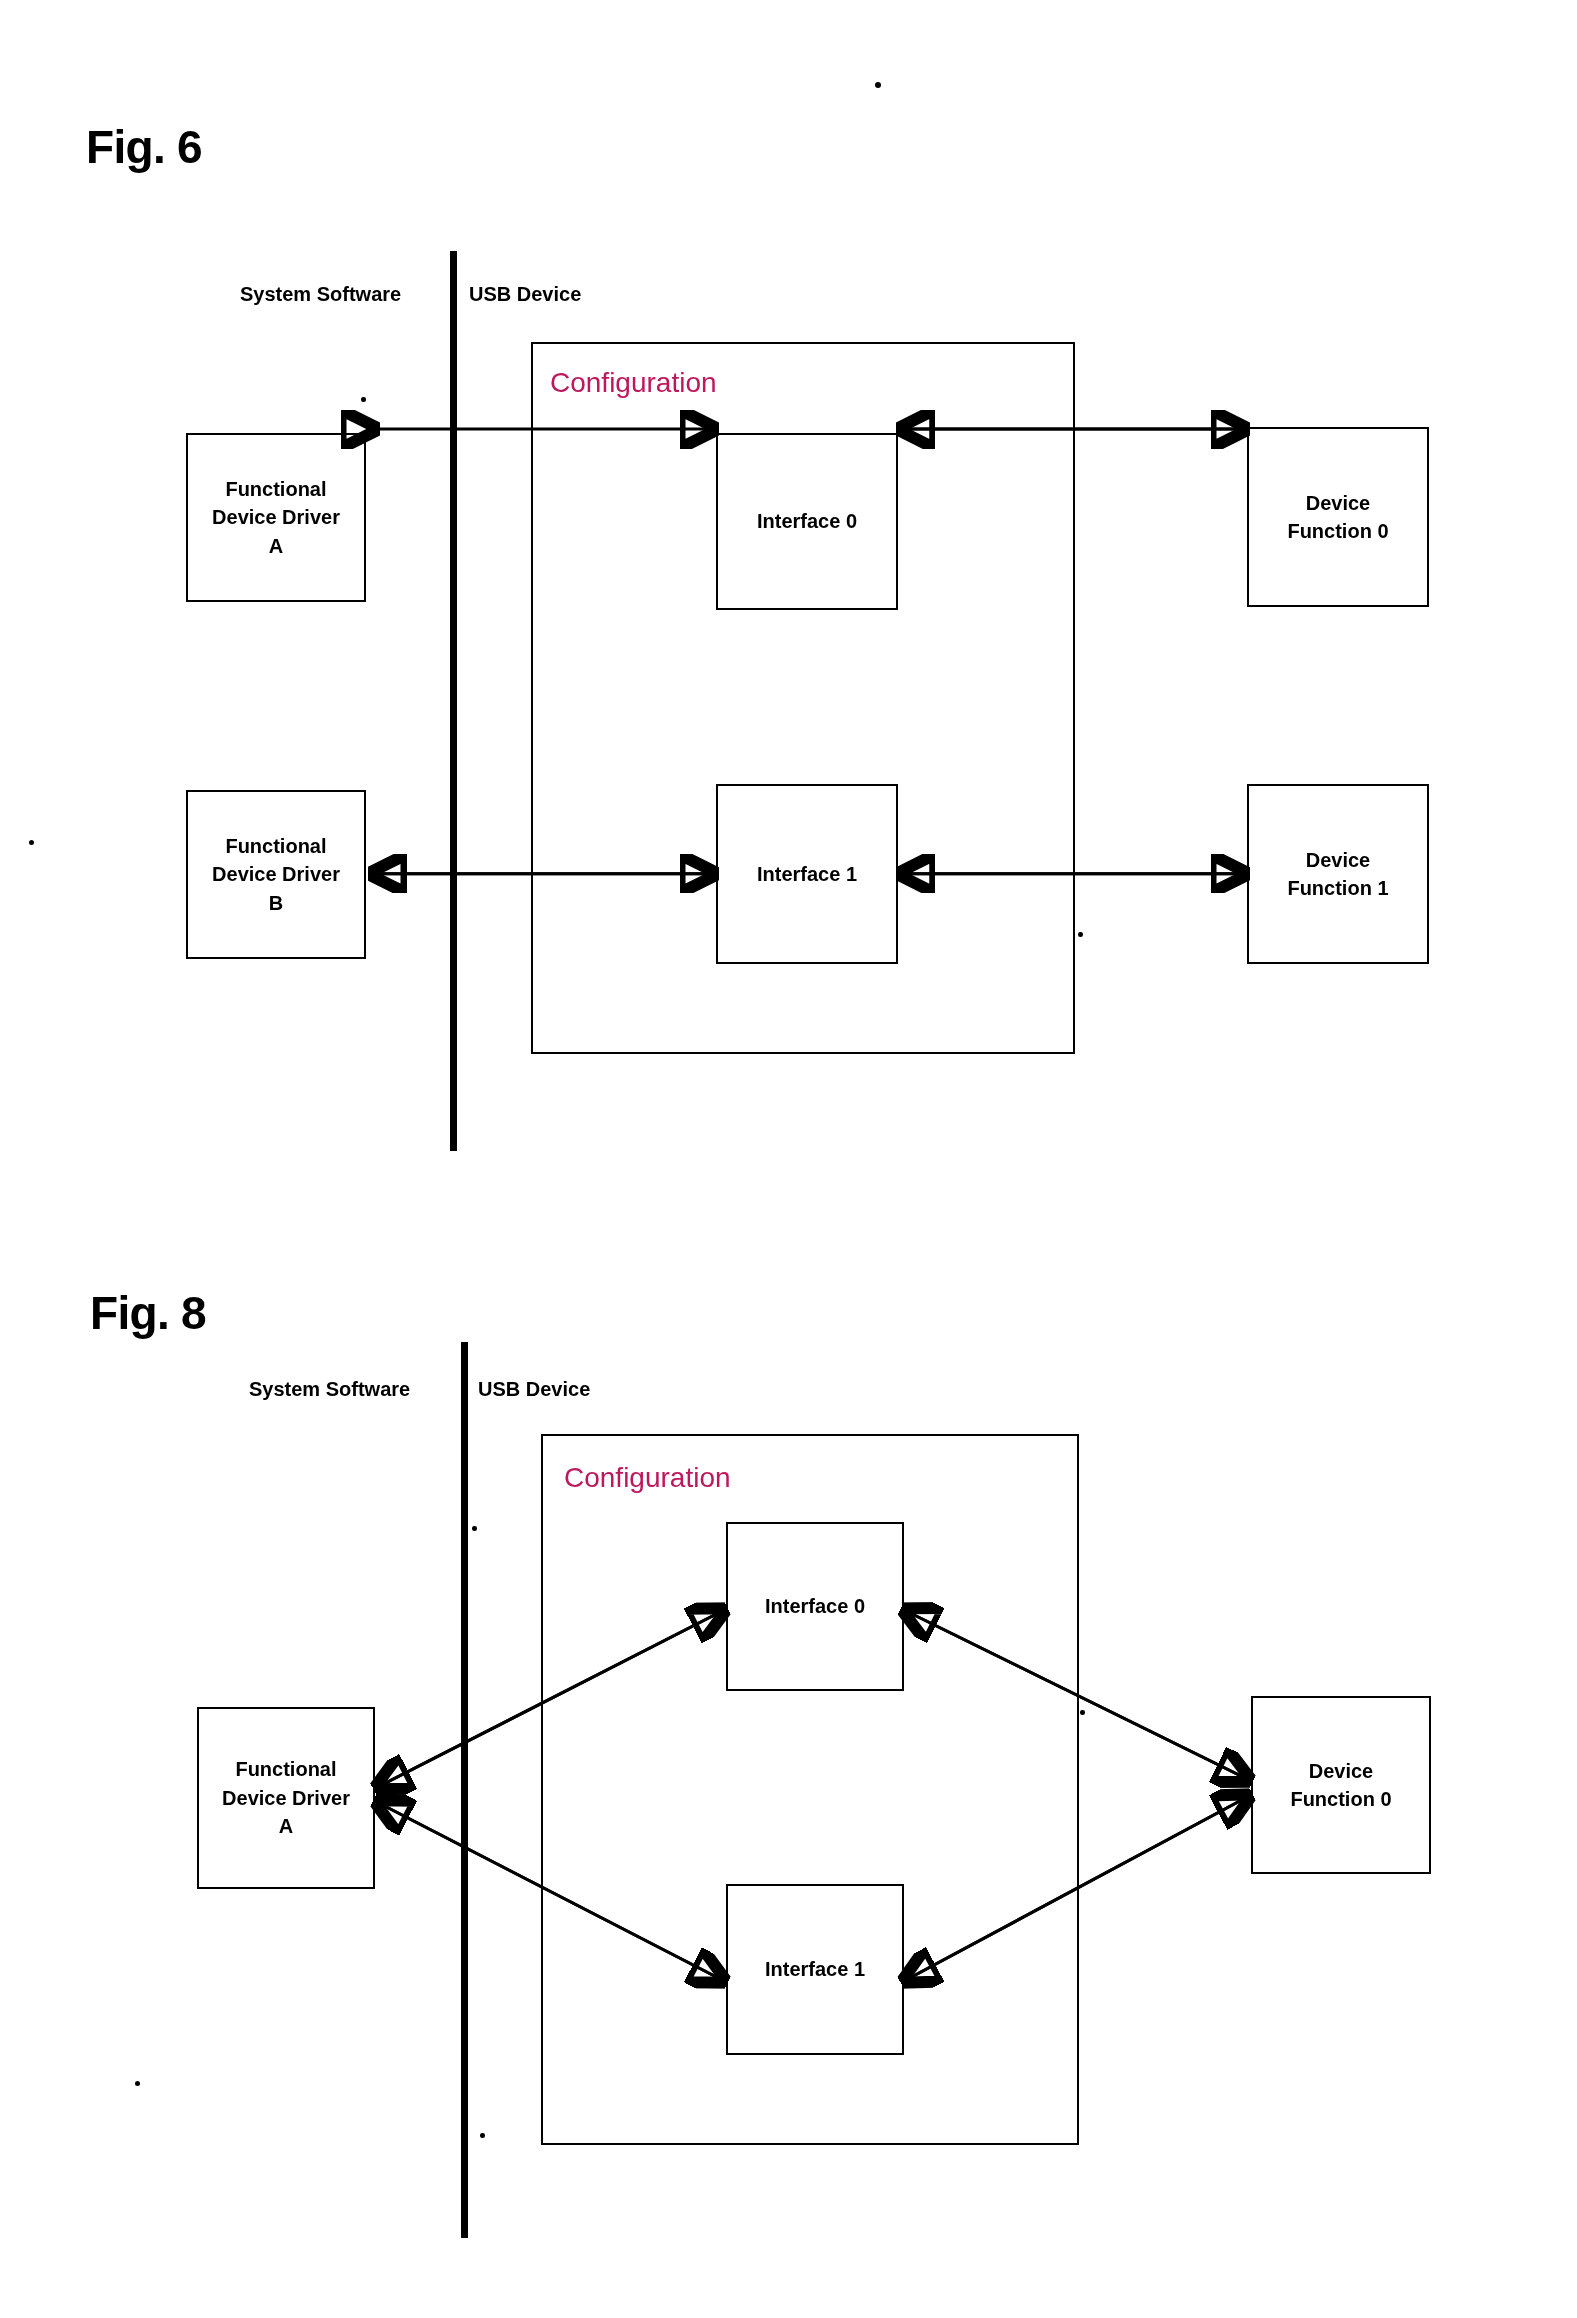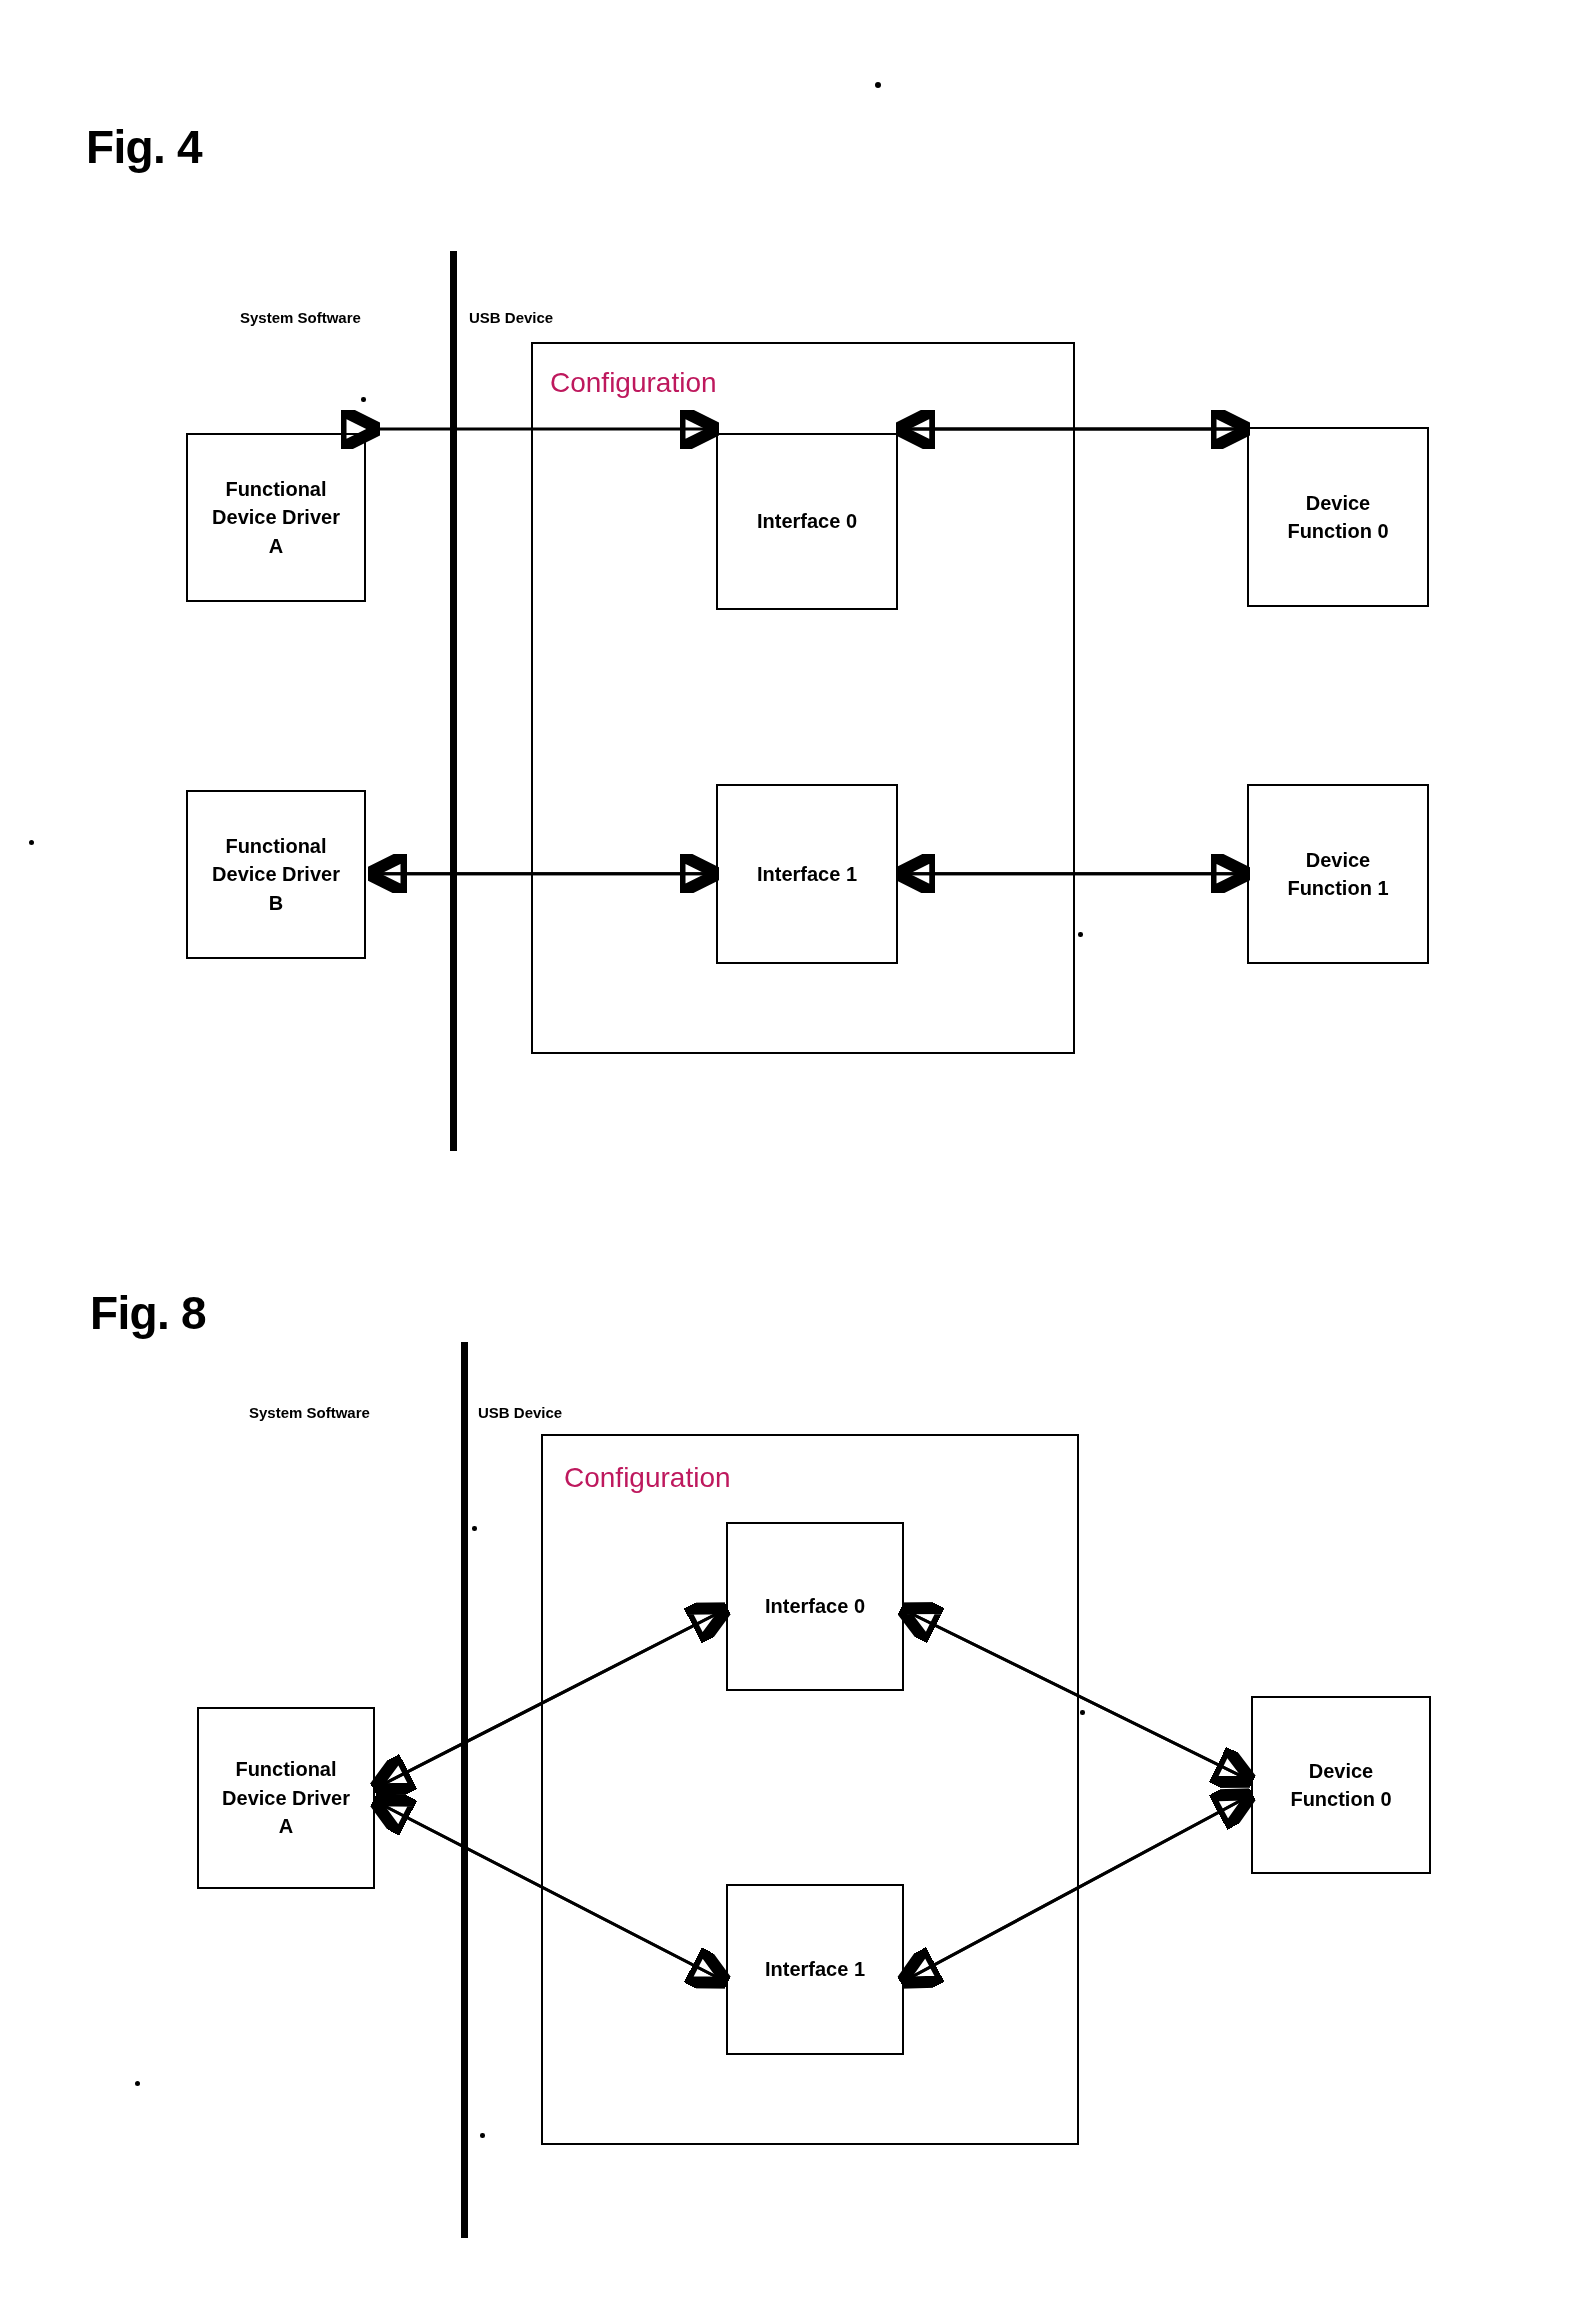--- a/index.html
+++ b/index.html
@@ -29,25 +29,24 @@
     white-space: nowrap;
     font-family: "Liberation Sans", sans-serif;
   }
   .divider {
     position: absolute;
     background: #000000;
     width: 6.7px;
   }
   .side-label {
     position: absolute;
-    font-size: 15px;
+    font-size: 20px;
     font-weight: bold;
     white-space: nowrap;
     color: #000000;
-    margin-top: 26px;
   }
   .box {
     position: absolute;
     border: 2.2px solid #000000;
     box-sizing: border-box;
     background: transparent;
     display: flex;
     align-items: center;
     justify-content: center;
     text-align: center;
@@ -120,21 +119,21 @@
     <line x1="505" y1="2404" x2="963" y2="2640" marker-end="url(#ah)"></line>
     <line x1="963" y1="2640" x2="505" y2="2404" marker-end="url(#ah)"></line>
 
     <line x1="1208" y1="2148" x2="1663" y2="2372" marker-end="url(#ah)"></line>
     <line x1="1663" y1="2372" x2="1208" y2="2148" marker-end="url(#ah)"></line>
 
     <line x1="1208" y1="2640" x2="1663" y2="2396" marker-end="url(#ah)"></line>
     <line x1="1663" y1="2396" x2="1208" y2="2640" marker-end="url(#ah)"></line>
   </svg>
 
-  <div class="fig-title" style="left:86px; top:120px;">Fig. 4</div>
+  <div class="fig-title" style="left:86px; top:120px;">Fig. 6</div>
 
   <div class="divider" style="left:450px; top:251px; height:900px;"></div>
 
   <div class="side-label" style="left:240px; top:283px;">System Software</div>
   <div class="side-label" style="left:469px; top:283px;">USB Device</div>
 
   <div class="config-box" style="left:531px; top:342px; width:544px; height:712px;"></div>
   <div class="config-label" style="left:550px; top:367px;">Configuration</div>
 
   <div class="box" style="left:186px; top:433px; width:180px; height:169px;">

